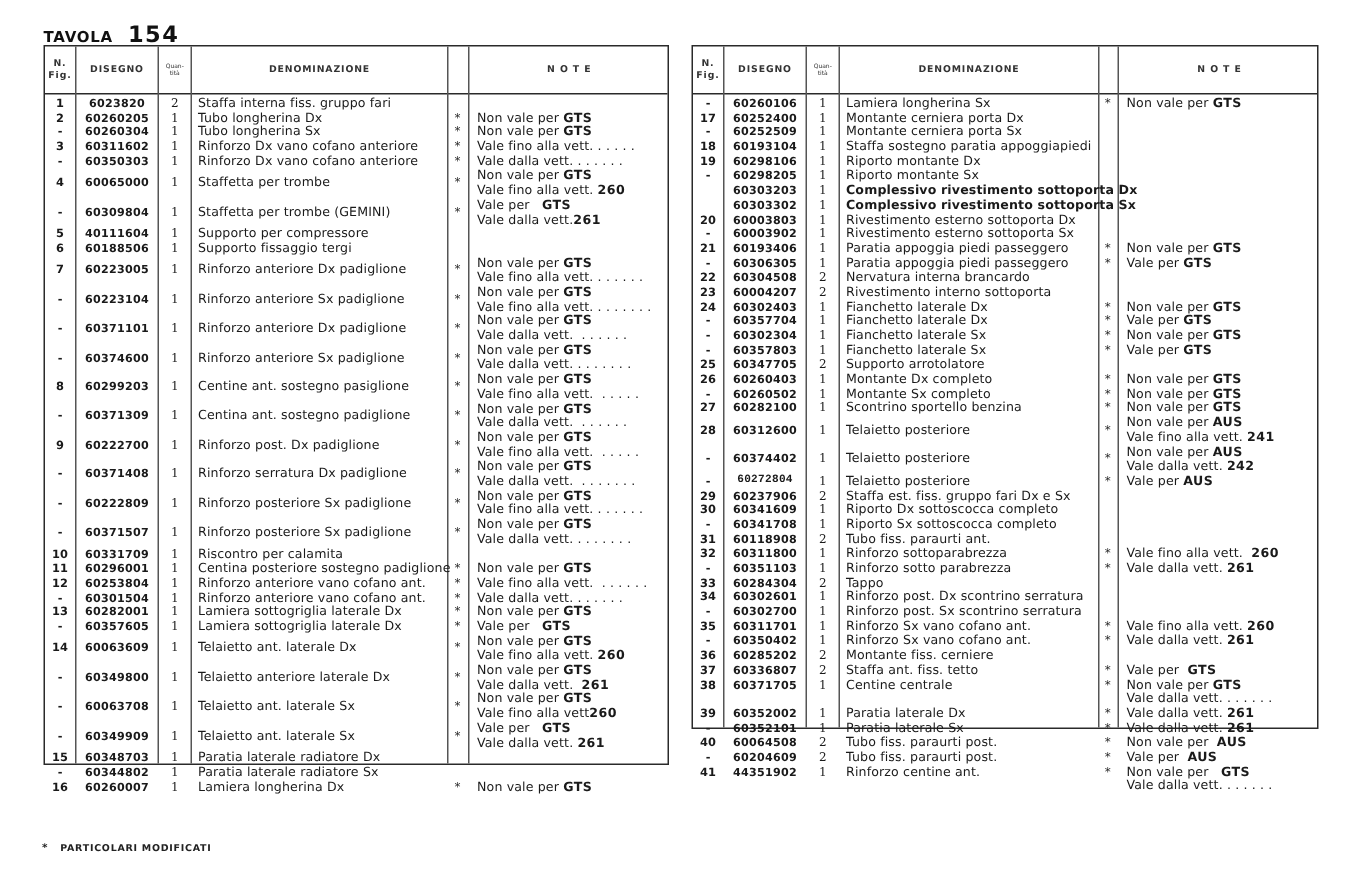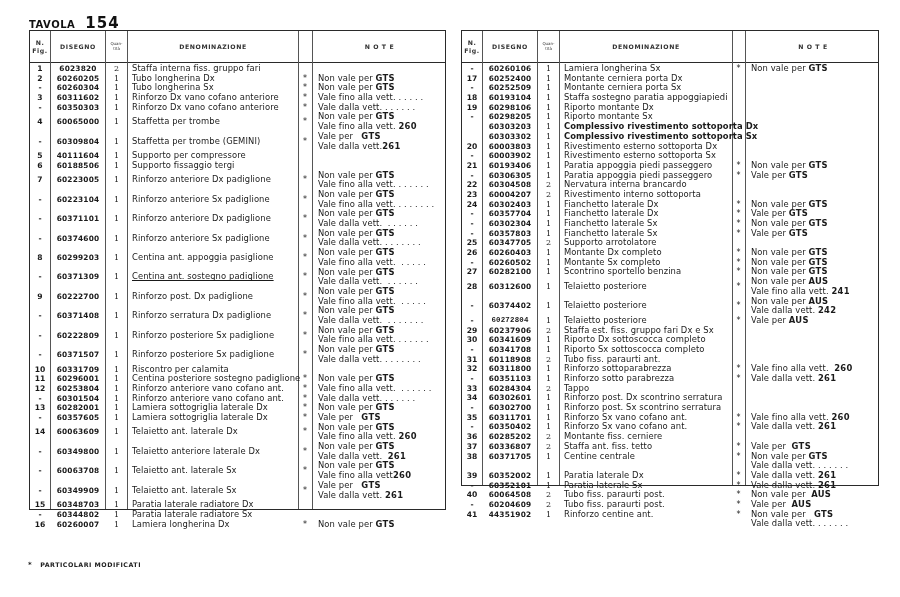--- a/index.html
+++ b/index.html
@@ -171,29 +171,29 @@
         <span class="c-dis" style="left:21px;width:54px;top:4.8px;">60374600</span>
         <span class="c-qty" style="left:76px;width:21px;top:4.8px;">1</span>
         <span class="c-den" style="left:102px;top:4.8px;">Rinforzo anteriore Sx padiglione</span>
         <span class="c-star" style="left:268px;width:14px;top:4.8px;">*</span>
         <span class="c-note" style="left:288px;top:0;"><div><span style="position: static;">Non vale per </span><b>GTS</b></div><div><span style="position: static;">Vale dalla vett. . . . . . . .</span><b></b></div></span>
       </div>
       <div class="row tall">
         <span class="c-fig" style="left:0;width:20px;top:4.8px;">8</span>
         <span class="c-dis" style="left:21px;width:54px;top:4.8px;">60299203</span>
         <span class="c-qty" style="left:76px;width:21px;top:4.8px;">1</span>
-        <span class="c-den" style="left:102px;top:4.8px;">Centina ant. appoggia pasiglione</span>
+        <span class="c-den" style="left:102px;top:4.8px;">Centine ant. sostegno pasiglione</span>
         <span class="c-star" style="left:268px;width:14px;top:4.8px;">*</span>
         <span class="c-note" style="left:288px;top:0;"><div><span style="position: static;">Non vale per </span><b>GTS</b></div><div><span style="position: static;">Vale fino alla vett.  . . . . .</span><b></b></div></span>
       </div>
       <div class="row tall">
         <span class="c-fig" style="left:0;width:20px;top:4.8px;">-</span>
         <span class="c-dis" style="left:21px;width:54px;top:4.8px;">60371309</span>
         <span class="c-qty" style="left:76px;width:21px;top:4.8px;">1</span>
-        <span class="c-den" style="left:102px;top:4.8px;text-decoration:underline;">Centina ant. sostegno padiglione</span>
+        <span class="c-den" style="left:102px;top:4.8px;">Centina ant. sostegno padiglione</span>
         <span class="c-star" style="left:268px;width:14px;top:4.8px;">*</span>
         <span class="c-note" style="left:288px;top:0;"><div><span style="position: static;">Non vale per </span><b>GTS</b></div><div><span style="position: static;">Vale dalla vett.  . . . . . .</span><b></b></div></span>
       </div>
       <div class="row tall">
         <span class="c-fig" style="left:0;width:20px;top:4.8px;">9</span>
         <span class="c-dis" style="left:21px;width:54px;top:4.8px;">60222700</span>
         <span class="c-qty" style="left:76px;width:21px;top:4.8px;">1</span>
         <span class="c-den" style="left:102px;top:4.8px;">Rinforzo post. Dx padiglione</span>
         <span class="c-star" style="left:268px;width:14px;top:4.8px;">*</span>
         <span class="c-note" style="left:288px;top:0;"><div><span style="position: static;">Non vale per </span><b>GTS</b></div><div><span style="position: static;">Vale fino alla vett.  . . . . .</span><b></b></div></span>

